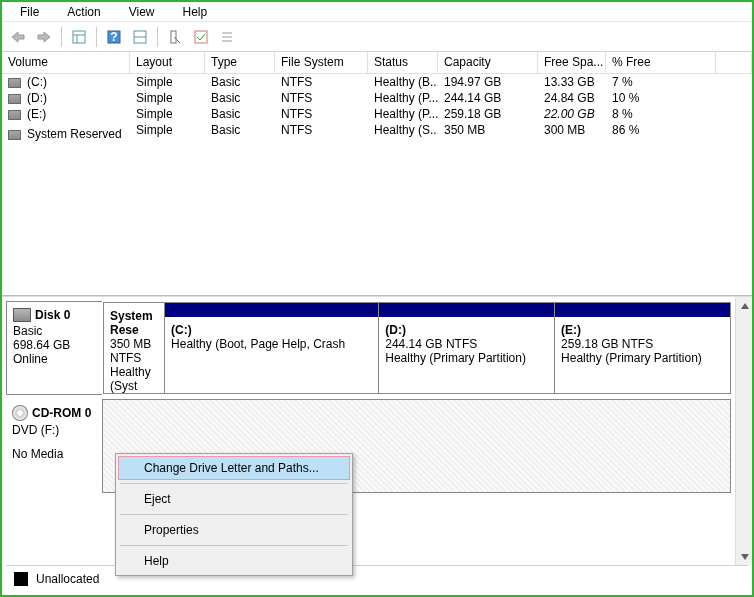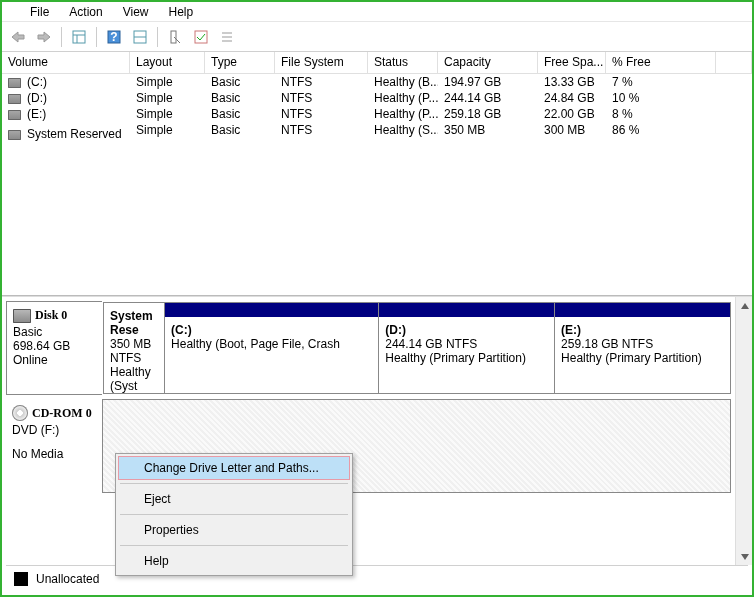--- a/index.html
+++ b/index.html
@@ -5,41 +5,41 @@
   * { box-sizing: border-box; font-family: "Segoe UI", Tahoma, sans-serif; font-size: 12px; }
   html, body { margin: 0; padding: 0; }
   body { background: #fff; }
   .window { width: 754px; height: 597px; border: 2px solid #34b233; background: #fff; display: flex; flex-direction: column; position: relative; }
   .titlebar { height: 30px; display: flex; align-items: center; padding-left: 8px; border-bottom: 1px solid #e6e6e6; }
   .titlebar-icon { width: 16px; height: 16px; margin-right: 6px; }
   .titlebar-title { flex: 1; font-size: 12px; }
   .titlebar-controls { display: flex; }
   .titlebar-btn { width: 45px; height: 28px; display: flex; align-items: center; justify-content: center; }
   .titlebar-btn svg { stroke: #333; }
-  .menubar { height: 20px; display: flex; align-items: center; padding-left: 20px; gap: 4px; border-bottom: 1px solid #e6e6e6; }
+  .menubar { height: 20px; display: flex; align-items: center; padding-left: 10px; gap: 12px; border-bottom: 1px solid #e6e6e6; }
   .menubar-item { padding: 2px 8px; }
   .toolbar { height: 30px; display: flex; align-items: center; padding-left: 4px; gap: 2px; border-bottom: 1px solid #d0d0d0; }
   .toolbar-btn { width: 24px; height: 24px; display: flex; align-items: center; justify-content: center; border: 1px solid transparent; }
   .toolbar-sep { width: 1px; height: 20px; background: #ccc; margin: 0 3px; }
   .volume-table { height: 244px; border-bottom: 1px solid #bbb; overflow: hidden; display: flex; flex-direction: column; }
   .vt-header { display: flex; height: 22px; background: #7f1d1d; }
   .vt-header-cell { border-right: 1px solid #e0e0e0; border-bottom: 1px solid #e0e0e0; padding: 3px 6px; background: #fff; white-space: nowrap; overflow: hidden; }
   .vt-body { flex: 1; overflow: auto; }
   .vt-row { display: flex; height: 16px; align-items: center; }
   .vt-cell { padding: 0 6px; white-space: nowrap; overflow: hidden; }
   .vol-icon { width: 13px; height: 10px; background: linear-gradient(#aaa,#888); display: inline-block; margin-right: 6px; border-radius: 1px; vertical-align: middle; box-shadow: inset 0 0 0 1px #666; }
   .disk-area { flex: 1; border-top: 1px solid #ddd; background: #fff; position: relative; display: flex; flex-direction: column; }
   .disk-scroll { display: flex; flex-direction: column; padding: 4px; gap: 4px; position: relative; }
   .disk-row { display: flex; height: 94px; }
   .disk-label { width: 96px; padding: 6px 6px; border: 1px solid #888; border-right: none; background: #fff; display: flex; flex-direction: column; }
   .disk-label.noborder { border: none; }
   .disk-icon-row { display: flex; align-items: center; gap: 4px; margin-bottom: 2px; }
   .disk-icon { width: 18px; height: 14px; background: linear-gradient(#bbb,#888); border-radius: 1px; box-shadow: inset 0 0 0 1px #555; }
   .cd-icon { width: 16px; height: 16px; border-radius: 50%; background: radial-gradient(circle,#fff 25%,#ccc 26%,#eee 60%,#aaa 100%); box-shadow: inset 0 0 0 1px #888; }
-  .disk-name { font-weight: bold; font-family: Liberation Serif, serif; }
+  .disk-name { font-weight: bold; }
   .disk-line { line-height: 14px; }
   .partitions { flex: 1; display: flex; border: 1px solid transparent; }
   .part { flex: 1; border: 1px solid #888; margin-right: -1px; display: flex; flex-direction: column; background: #fff; overflow: hidden; }
   .part-stripe { height: 14px; background: #000080; }
   .part-body { padding: 6px 6px; line-height: 14px; }
   .part-name { font-weight: bold; }
   .cdrom-box { flex: 1; border: 1px solid #888; background: repeating-linear-gradient(45deg,#f0f0f0,#f0f0f0 2px,#fafafa 2px,#fafafa 4px); }
   .legend-bar { position: absolute; bottom: 4px; left: 4px; right: 4px; height: 26px; border-top: 1px solid #d0d0d0; display: flex; align-items: center; padding-left: 8px; gap: 8px; background: #fff; }
   .legend-swatch { width: 14px; height: 14px; background: #000; }
   .scrollbar-v { position: absolute; top: 0; right: 0; width: 17px; bottom: 30px; background: #f0f0f0; border-left: 1px solid #ddd; }
@@ -151,21 +151,21 @@
           <div class="vt-cell" style="width: 68px;">24.84 GB</div>
           <div class="vt-cell" style="width: 110px;">10 %</div>
         </div>
         <div class="vt-row">
           <div class="vt-cell" style="width: 128px;"><span class="vol-icon"></span><span>(E:)</span></div>
           <div class="vt-cell" style="width: 75px;">Simple</div>
           <div class="vt-cell" style="width: 70px;">Basic</div>
           <div class="vt-cell" style="width: 93px;">NTFS</div>
           <div class="vt-cell" style="width: 70px;">Healthy (P...</div>
           <div class="vt-cell" style="width: 100px;">259.18 GB</div>
-          <div class="vt-cell" style="width: 68px;">22.00 GB</div>
+          <div class="vt-cell" style="width: 68px; font-style: italic;">22.00 GB</div>
           <div class="vt-cell" style="width: 110px;">8 %</div>
         </div>
         <div class="vt-row">
           <div class="vt-cell" style="width: 128px; margin-top: 8px;"><span class="vol-icon"></span><span>System Reserved</span></div>
           <div class="vt-cell" style="width: 75px;">Simple</div>
           <div class="vt-cell" style="width: 70px;">Basic</div>
           <div class="vt-cell" style="width: 93px;">NTFS</div>
           <div class="vt-cell" style="width: 70px;">Healthy (S...</div>
           <div class="vt-cell" style="width: 100px;">350 MB</div>
           <div class="vt-cell" style="width: 68px;">300 MB</div>
@@ -193,21 +193,21 @@
               <div class="part-body">
                 <div class="part-name">System Rese</div>
                 <div>350 MB NTFS</div>
                 <div>Healthy (Syst</div>
               </div>
             </div>
             <div class="part" style="flex: 1.95 1 0%;">
               <div class="part-stripe"></div>
               <div class="part-body">
                 <div class="part-name">(C:)</div>
-                <div>Healthy (Boot, Page File, Crash</div>
+                <div>Healthy (Boot, Page Help, Crash</div>
               </div>
             </div>
             <div class="part" style="flex: 1.6 1 0%;">
               <div class="part-stripe"></div>
               <div class="part-body">
                 <div class="part-name">(D:)</div>
                 <div>244.14 GB NTFS</div>
                 <div>Healthy (Primary Partition)</div>
               </div>
             </div>

